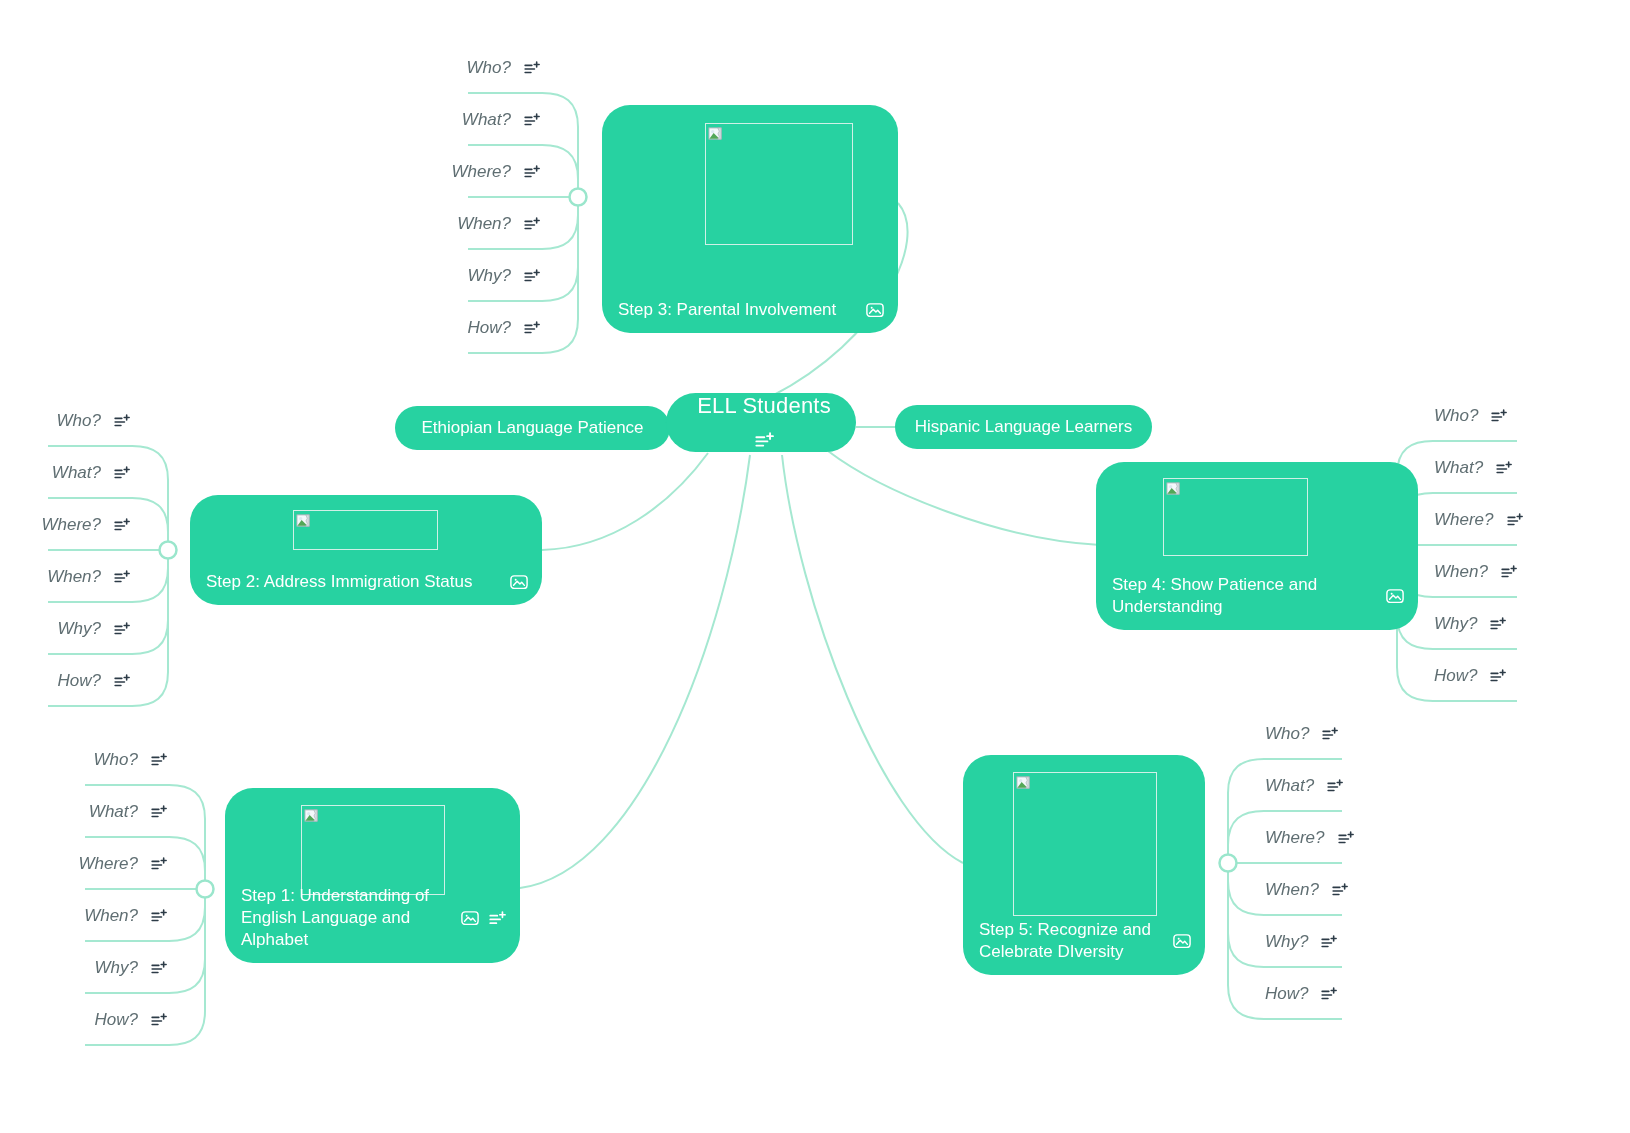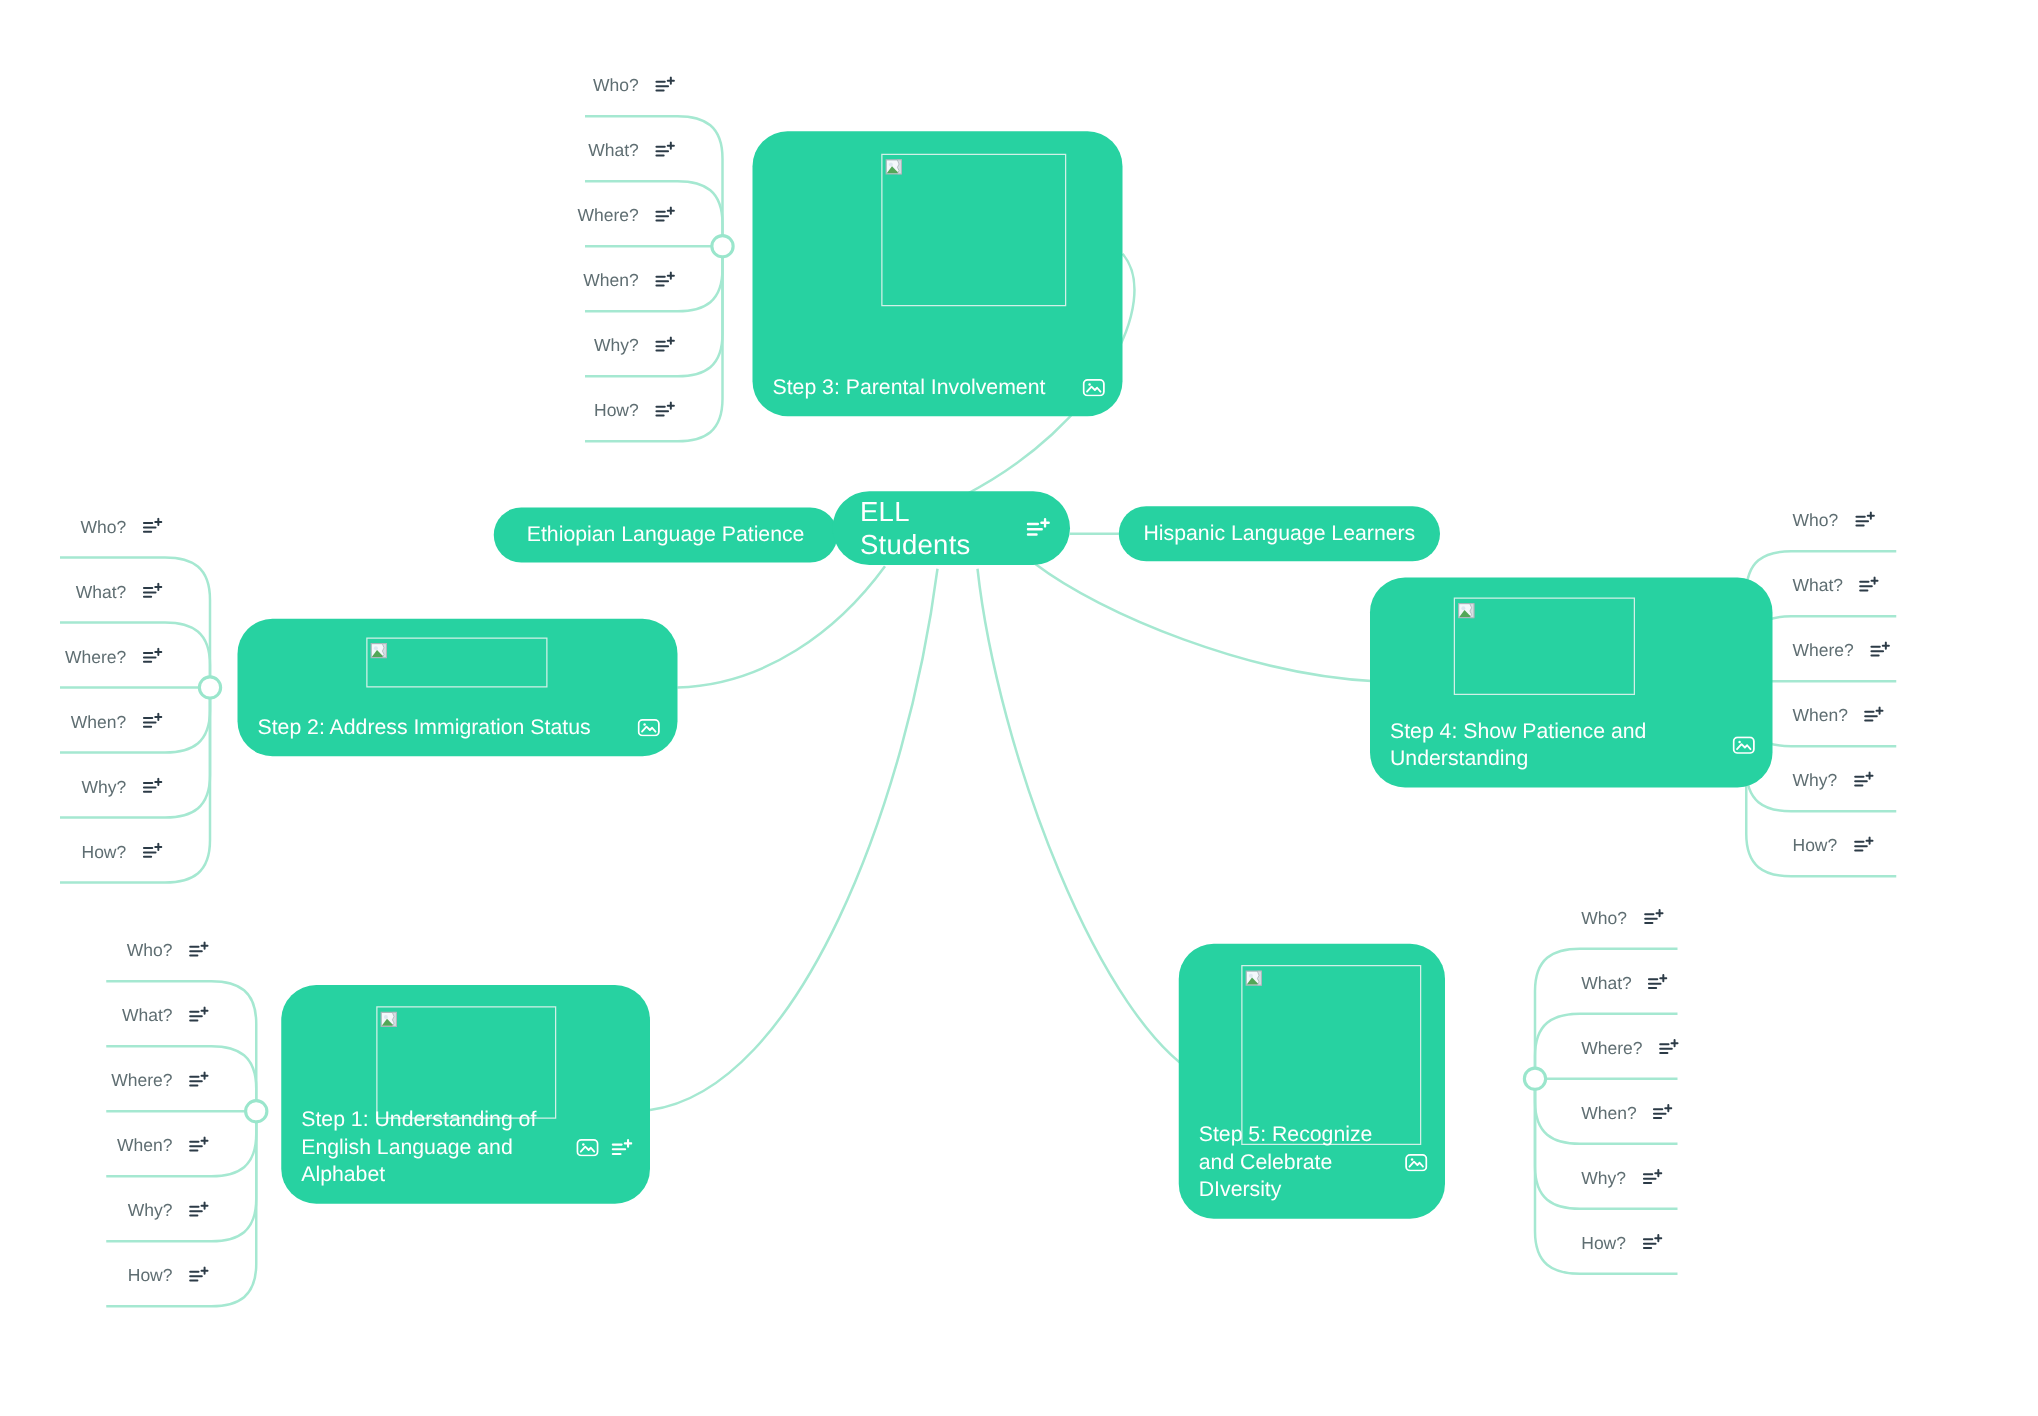--- a/index.html
+++ b/index.html
@@ -2,33 +2,33 @@
 <html><head>
 <meta charset="utf-8">
 <style>
   html,body{margin:0;padding:0;background:#ffffff;}
   .canvas{position:relative;width:1630px;height:1133px;background:#ffffff;overflow:hidden;
           font-family:"Liberation Sans",sans-serif;}
   svg.underlay{position:absolute;left:0;top:0;z-index:0;}
 
   .node{position:absolute;background:var(--green);color:#fff;box-sizing:border-box;z-index:2;}
   .central{border-radius:30px;display:flex;align-items:center;gap:13px;
-           padding:0 16px 0 22px;font-size:22px;letter-spacing:.2px;}
+           padding:0 16px 0 22px;font-size:22px;letter-spacing:.2px;flex-direction:column;}
   .pill{border-radius:22px;display:flex;align-items:center;justify-content:center;
         font-size:17px;z-index:1;}
   .step{border-radius:28px;}
   .ph{position:absolute;border:1px solid rgba(240,246,243,.85);box-sizing:border-box;}
   .ph svg{position:absolute;left:1px;top:1px;}
   .title-row{position:absolute;left:16px;right:14px;bottom:12px;display:flex;
              align-items:center;gap:10px;}
   .title{flex:1;font-size:17px;line-height:22px;}
   .ic{display:inline-flex;align-items:center;color:#fff;flex:none;}
 
   .qrow{position:absolute;height:24px;display:flex;align-items:center;gap:13px;z-index:2;}
-  .qrow .qlabel{font-size:14px;color:#5f6e72;}
+  .qrow .qlabel{font-size:17px;color:#5f6e72;font-style:italic;}
   .qrow .qicon{display:inline-flex;color:#2c3b47;cursor:pointer;}
 </style>
 </head>
 <body>
 
 <div class="canvas" id="canvas" style="--green:#27d2a1">
 
   <svg class="underlay" id="edges" width="1630" height="1133" viewBox="0 0 1630 1133">
     <g fill="none" stroke="#a5e8d1" stroke-width="2">
       <path d="M898,203 C930,240 880,340 772,396"></path>
@@ -186,21 +186,21 @@
       <span class="ic">
           <svg width="18" height="14.4" viewBox="0 0 20 16" fill="none" stroke="#ffffff" stroke-width="1.6" stroke-linecap="round" stroke-linejoin="round">
             <rect x="1" y="1" width="18" height="14" rx="3.5"></rect>
             <path d="M4 11.5 L8 7 L11 10 L13 8 L16 11.5"></path>
             <circle cx="6.3" cy="5.2" r="1.1" fill="#ffffff" stroke="none"></circle>
           </svg>
         </span>
     </div>
   </div>
 
-  <div class="node step" style="left:943px;top:755px;width:213px;height:220px">
+  <div class="node step" style="left:963px;top:755px;width:242px;height:220px">
     <div class="ph" style="left:50px;top:17px;width:144px;height:144px">
         <span style="position: absolute; left: 1px; top: 1px; line-height: 0;">
           <svg width="15" height="15" viewBox="0 0 16 16">
             <rect x="1" y="2" width="13" height="12" fill="#f4f8fb" stroke="#a9b4ba" stroke-width="1"></rect>
             <circle cx="5" cy="6" r="1.7" fill="#dde9f1"></circle>
             <path d="M1.5 13.5 L6 7.5 L9.5 11 L12 13.5 Z" fill="#53a758"></path>
             <path d="M10.5 2 L14 2 L14 14 L10.5 14 L12 11.2 L10.6 8.4 L12 5.6 Z" fill="#d7dee2" stroke="#a9b4ba" stroke-width="0.7"></path>
           </svg>
         </span>
       </div>

